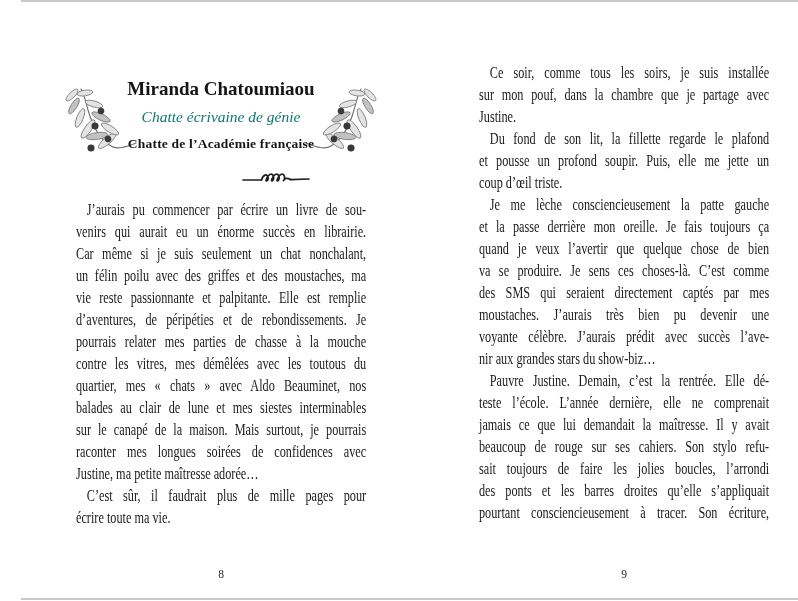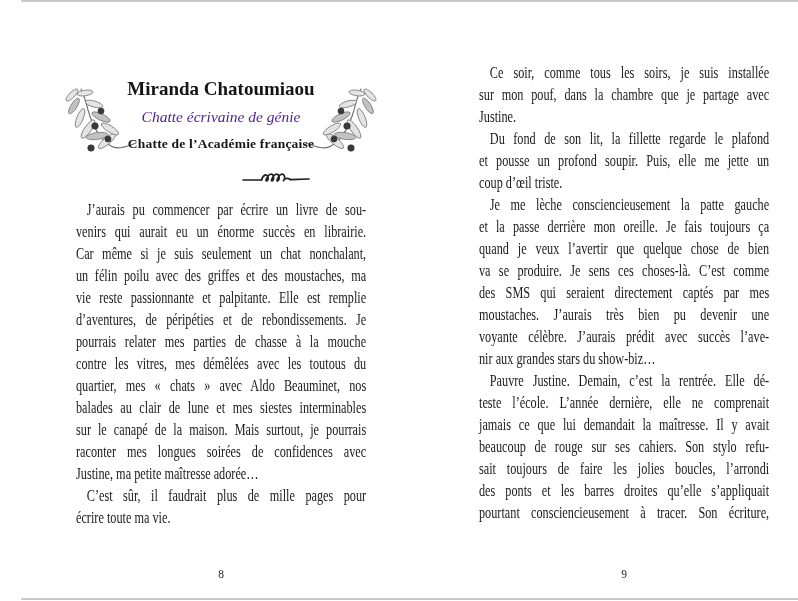--- a/index.html
+++ b/index.html
@@ -12,21 +12,21 @@
   #frame-bottom{top:598px;}
 
   .page{position:absolute;top:0;width:290px;height:601px;}
   #left-page{left:55px;}
   #right-page{left:458px;}
 
   
   .author{position:absolute;top:79px;left:-20px;right:-20px;text-align:center;
           font-size:19px;font-weight:700;line-height:19px;color:#151515;}
   .subtitle{position:absolute;top:109px;left:-20px;right:-20px;text-align:center;
-          font-size:15.5px;font-style:italic;line-height:16px;color:#4c1d95;}
+          font-size:15.5px;font-style:italic;line-height:16px;color:#0f766e;}
   .affiliation{position:absolute;top:137px;left:-20px;right:-20px;text-align:center;
           font-size:13.5px;font-weight:700;letter-spacing:.2px;line-height:14px;color:#151515;}
 
   .branch{position:absolute;top:84px;width:88px;height:88px;}
   #branch-left{left:30px;}
   #branch-right{left:282px;transform:scaleX(-1);}
 
   .divider{position:absolute;top:171px;left:110px;width:180px;text-align:center;}
   .divider svg{width:70px;height:16px;}
 

